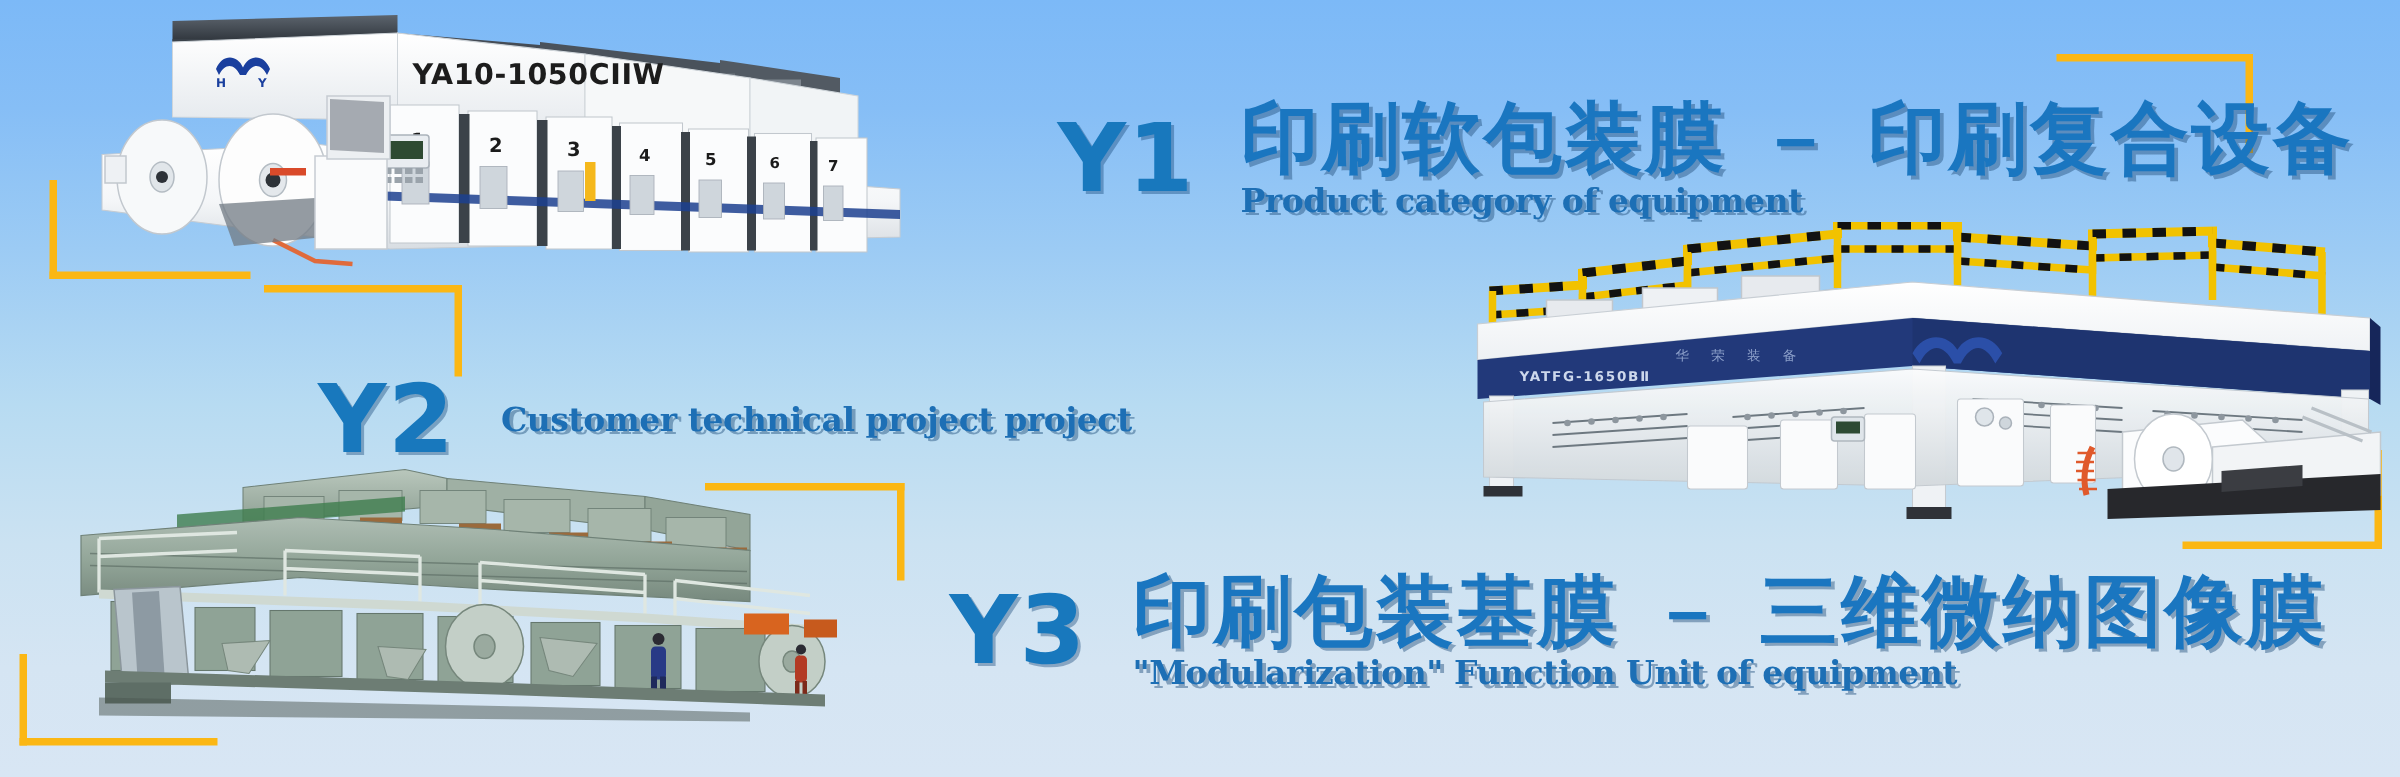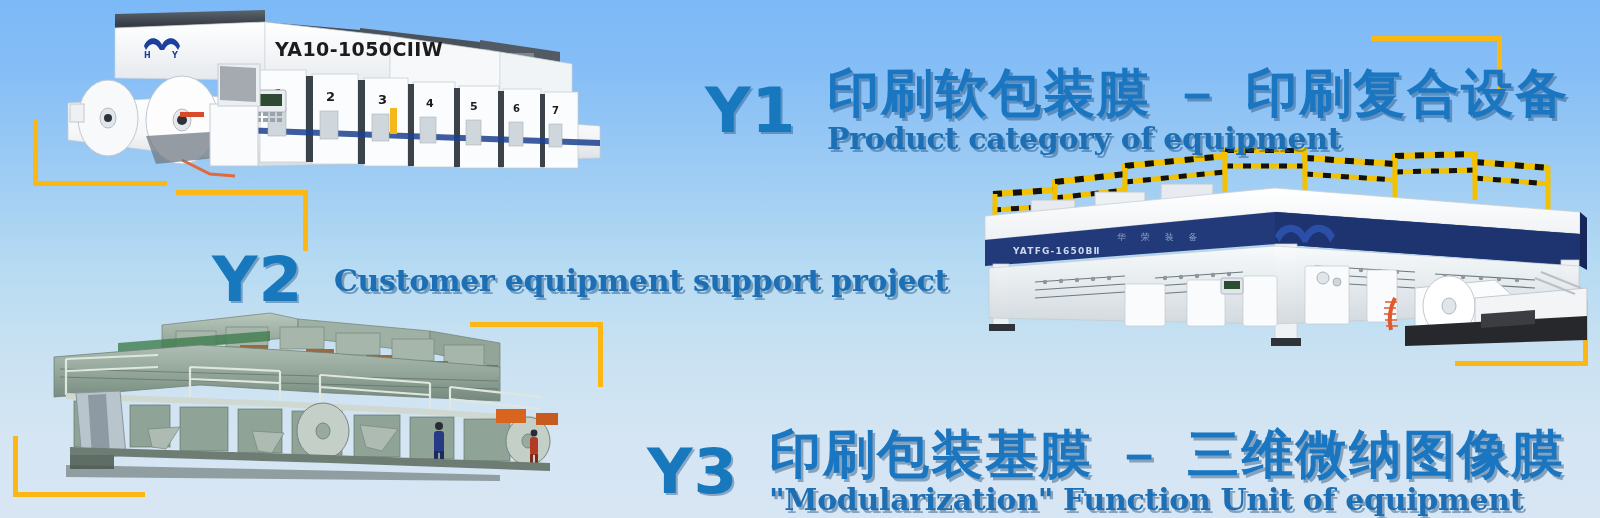--- a/index.html
+++ b/index.html
@@ -59,21 +59,21 @@
     font-size: 52px;
     letter-spacing: 2px;
     color: #1a76c0;
     text-shadow: 2.5px 2.5px 0 rgba(35,80,125,.45);
     line-height: 1.05;
   }
 
   .en {
     font-family: "DejaVu Serif", "Liberation Serif", serif;
     font-weight: 700;
-    font-size: 30px;
+    font-size: 22px;
     letter-spacing: -0.3px;
     color: #1d6fb5;
     text-shadow: 2.5px 2.5px 0 rgba(40,85,130,.48);
     line-height: 1.05;
     margin-top: 2px;
   }
 
   
   .machine { position: absolute; }
   .machine svg { display: block; }
@@ -468,25 +468,25 @@
     <span class="ycode">Y1</span>
     <span class="titles">
       <div class="cn">印刷软包装膜 － 印刷复合设备</div>
       <div class="en">Product category of equipment</div>
     </span>
   </div>
 
   <div class="textgroup" style="left:212px; top:211px;margin-top:32px;">
     <span class="ycode">Y2</span>
     <span class="titles">
-      <div class="en">Customer equipment support project</div>
+      <div class="en">Customer technical project project</div>
     </span>
   </div>
 
-  <div class="textgroup" style="left:647px; top:381px;margin-top:46px;">
+  <div class="textgroup" style="left:633px; top:381px;">
     <span class="ycode">Y3</span>
     <span class="titles">
       <div class="cn">印刷包装基膜 － 三维微纳图像膜</div>
       <div class="en">"Modularization" Function Unit of equipment</div>
     </span>
   </div>
 
 </div>
 
 </body></html>

